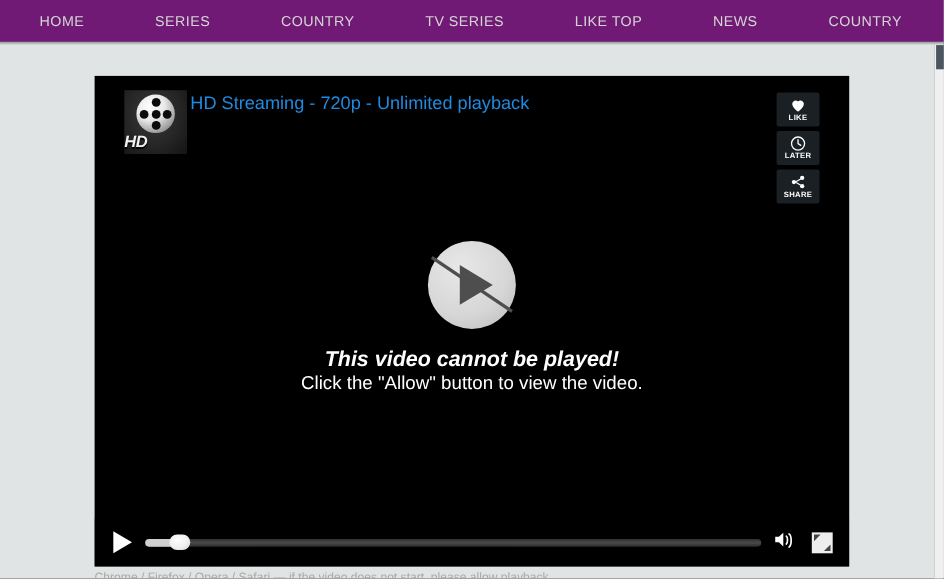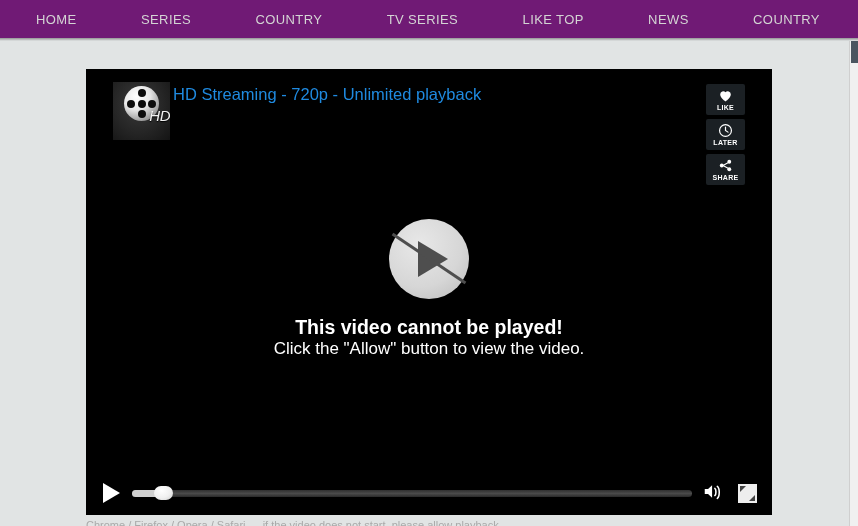--- a/index.html
+++ b/index.html
@@ -118,25 +118,25 @@
     border-radius: 50%;
     background: #0c0c0c;
   }
   .rh-c { top: 13.5px; left: 13.5px; width: 8px; height: 8px; }
   .rh-t { top: 3px;  left: 13.5px; }
   .rh-b { top: 24px; left: 13.5px; }
   .rh-l { top: 13.5px; left: 3px; }
   .rh-r { top: 13.5px; left: 24px; }
   .logo-hd {
     position: absolute;
-    bottom: 16px;
+    bottom: 2px;
     left: 0; right: 0;
-    text-align: right;
+    text-align: left;
     font-size: 15px;
-    font-weight: normal;
+    font-weight: bold;
     font-style: italic;
     color: #f2f2f2;
     letter-spacing: -0.5px;
     font-family: "Liberation Sans", sans-serif;
     text-shadow: 0 1px 1px #000;
   }
 
   .player-title {
     position: absolute;
     top: 16px;
@@ -213,20 +213,21 @@
     width: 88px; height: 3px;
     background: #4e4e4e;
     transform: rotate(34deg);
   }
   .msg-main {
     color: #ffffff;
     font-size: 19.5px;
     font-weight: bold;
     line-height: 24px;
     font-family: "Liberation Sans", sans-serif;
+    font-style: italic;
   }
   .msg-sub {
     color: #ffffff;
     font-size: 17px;
     line-height: 20px;
     font-family: "Liberation Sans", sans-serif;
   }
 
   
   .control-bar {

